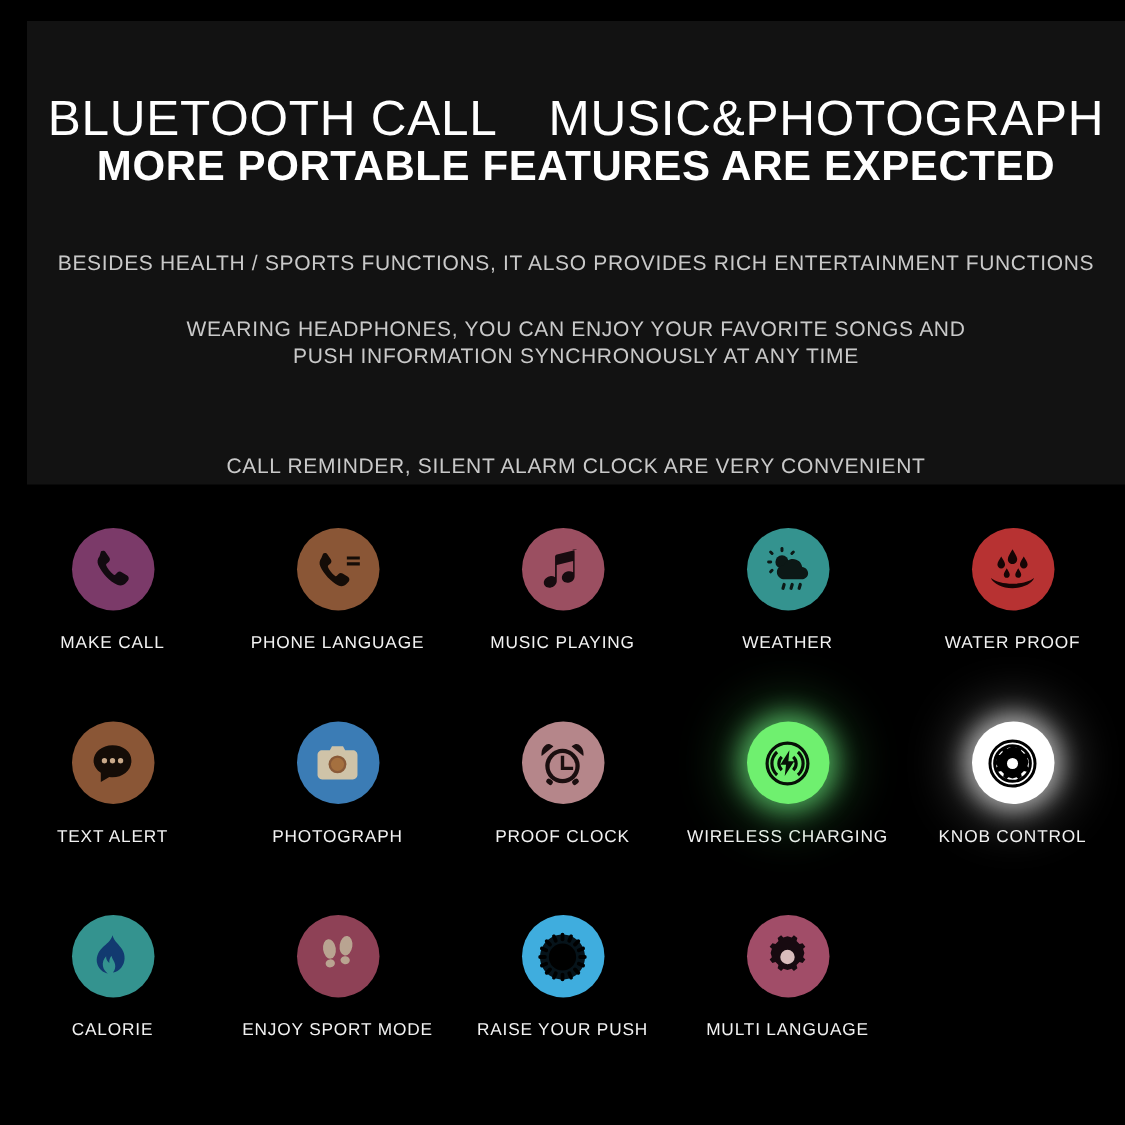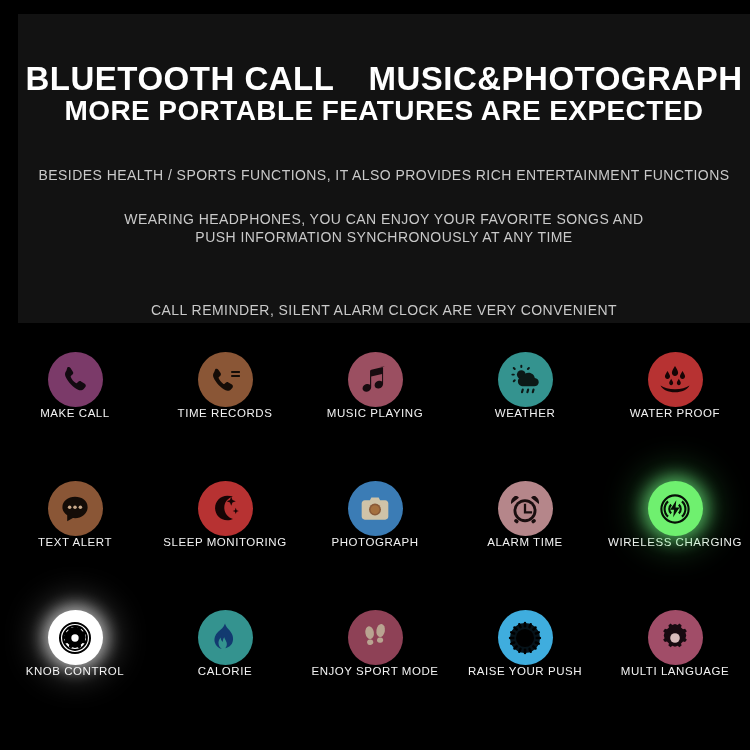--- a/index.html
+++ b/index.html
@@ -10,21 +10,21 @@
   }
   
   #text-panel{
     position:absolute;left:18px;top:14px;width:732px;height:309px;
     background:#121212;
     box-sizing:border-box;
   }
   #headline-1{
     position:absolute;left:0;top:48px;width:100%;
     text-align:center;
-    font-size:33px;font-weight:bold;letter-spacing:0.5px;
+    font-size:33px;font-weight:normal;letter-spacing:0.5px;
     color:#ffffff;line-height:1;
     white-space:pre;
   }
   #headline-1 .gap{display:inline-block;width:34px;}
   #headline-2{
     position:absolute;left:0;top:83px;width:100%;
     text-align:center;
     font-size:28px;font-weight:bold;letter-spacing:0.4px;
     color:#ffffff;line-height:1;
   }
@@ -49,21 +49,21 @@
     display:flex;flex-direction:column;align-items:center;justify-content:flex-start;
     position:relative;
   }
   .badge{
     width:55px;height:55px;border-radius:50%;
     display:flex;align-items:center;justify-content:center;
     position:relative;
   }
   .badge svg{display:block;}
   .feature-label{
-    margin-top:0;
+    margin-top:16px;
     font-size:11.5px;letter-spacing:0.55px;
     color:#f2f2f2;text-align:center;white-space:nowrap;
     font-weight:400;
   }
   
   .glow-green{box-shadow:0 0 16px 5px rgba(120,255,140,0.55),0 0 34px 12px rgba(90,230,110,0.30);}
   .glow-white{box-shadow:0 0 15px 5px rgba(255,255,255,0.55),0 0 32px 12px rgba(255,255,255,0.25);}
 </style>
 </head>
 <body>
@@ -93,21 +93,21 @@
       </div>
       <div class="feature-label">MAKE CALL</div>
     </div>
     <div class="feature">
       <div class="badge" style="background: rgb(138, 86, 54);">
         <svg width="34" height="34" viewBox="0 0 24 24" fill="#140c07">
           <path d="M5.2 4.3c.6-.5 1.6-.4 2.1.4l1.6 2.4c.4.7.3 1.5-.3 2l-.9.7c-.2.2-.3.5-.2.8.5 1.2 1.8 3.1 3.4 4.2.3.2.6.1.8-.1l.8-.8c.5-.5 1.3-.6 1.9-.2l2.5 1.5c.8.5.9 1.5.4 2.2l-1 1.1c-.9 1.1-2.5 1.4-3.9.8C9 17.5 5.5 13.9 3.9 10.2c-.6-1.3-.4-2.8.5-3.9z"></path>
           <path d="M16.4 5.6h6.1v1.5h-6.1zM16.4 8.4h6.1v1.5h-6.1z"></path>
         </svg>
       </div>
-      <div class="feature-label">TIME RECORDS</div>
+      <div class="feature-label">PHONE LANGUAGE</div>
     </div>
     <div class="feature">
       <div class="badge" style="background: rgb(155, 79, 97);">
         <svg width="34" height="34" viewBox="0 0 24 24" fill="#170b0f">
           <path d="M19 2.4l-9.6 2.3c-.5.1-.9.6-.9 1.1v9.6c-.6-.4-1.4-.6-2.3-.5C4.6 15.1 3.2 16.4 3.2 18c0 1.5 1.4 2.5 3.1 2.3 1.6-.2 2.9-1.5 3-3V9.6l7.7-1.8v5.3c-.6-.4-1.4-.6-2.3-.5-1.6.2-3 1.5-3 3.1 0 1.5 1.4 2.5 3 2.3 1.7-.2 3-1.5 3-3.1V3.5c0-.7-.6-1.3-1.7-1.1z"></path>
         </svg>
       </div>
       <div class="feature-label">MUSIC PLAYING</div>
     </div>
     <div class="feature">
@@ -158,30 +158,20 @@
           <g fill="#c9a98a">
             <circle cx="8.2" cy="10.7" r="1.25"></circle>
             <circle cx="12" cy="10.7" r="1.25"></circle>
             <circle cx="15.8" cy="10.7" r="1.25"></circle>
           </g>
         </svg>
       </div>
       <div class="feature-label">TEXT ALERT</div>
     </div>
     <div class="feature">
-      <div class="badge" style="background: rgb(183, 50, 50);">
-        <svg width="34" height="34" viewBox="0 0 24 24" fill="#160505">
-          <path d="M14.6 2.6C9.8 2.6 6 6.5 6 11.3s3.8 8.7 8.6 8.7c1.4 0 2.8-.4 4-1-3.5-.9-6.1-4.1-6.1-7.9s2.6-7 6.1-7.9c-1.2-.4-2.6-.6-4-.6z" transform="translate(-1 0)"></path>
-          <path d="M16.4 3.3l.9 2.3 2.3.9-2.3.9-.9 2.3-.9-2.3-2.3-.9 2.3-.9z"></path>
-          <path d="M19.6 11.2l.6 1.6 1.6.6-1.6.6-.6 1.6-.6-1.6-1.6-.6 1.6-.6z"></path>
-        </svg>
-      </div>
-      <div class="feature-label">SLEEP MONITORING</div>
-    </div>
-    <div class="feature">
       <div class="badge" style="background: rgb(59, 124, 181);">
         <svg width="34" height="34" viewBox="0 0 24 24" fill="#cfc3a8">
           <path d="M9.4 3.9h5.2l1 1.9h3.6c1.2 0 2.2 1 2.2 2.2v9.3c0 1.2-1 2.2-2.2 2.2H4.8c-1.2 0-2.2-1-2.2-2.2V8c0-1.2 1-2.2 2.2-2.2h3.6z"></path>
           <circle cx="12" cy="12.4" r="4.2" fill="#8a5a38"></circle>
           <circle cx="12" cy="12.4" r="3.1" fill="#a5703f"></circle>
         </svg>
       </div>
       <div class="feature-label">PHOTOGRAPH</div>
     </div>
     <div class="feature">
@@ -191,21 +181,21 @@
             <path d="M4.4 3.1C3 4 2.1 5.6 2.1 7.4c0 .4 0 .7.1 1.1L7.7 4c-.4-.5-1-.9-1.6-1.1-.6-.2-1.2-.2-1.7.2z" transform="rotate(0)"></path>
             <path d="M19.6 3.1c1.4.9 2.3 2.5 2.3 4.3 0 .4 0 .7-.1 1.1L16.3 4c.4-.5 1-.9 1.6-1.1.6-.2 1.2-.2 1.7.2z"></path>
             <circle cx="12" cy="13.2" r="8.1"></circle>
             <circle cx="12" cy="13.2" r="6.1" fill="#b5868a"></circle>
             <path d="M11.2 8.3h1.6v5.2h4.2v1.6h-5.8z"></path>
             <rect x="4.3" y="19.4" width="3.2" height="2.4" rx="1" transform="rotate(38 5.9 20.6)"></rect>
             <rect x="16.5" y="19.4" width="3.2" height="2.4" rx="1" transform="rotate(-38 18.1 20.6)"></rect>
           </g>
         </svg>
       </div>
-      <div class="feature-label">ALARM TIME</div>
+      <div class="feature-label">PROOF CLOCK</div>
     </div>
     <div class="feature">
       <div class="badge glow-green" style="background: rgb(111, 240, 111);">
         <svg width="34" height="34" viewBox="0 0 24 24" fill="#071007">
           <g fill="none" stroke="#071007" stroke-width="1.5">
             <circle cx="12" cy="12" r="9.6"></circle>
             <path d="M7.1 6.6a7.2 7.2 0 0 0 0 10.8"></path>
             <path d="M16.9 6.6a7.2 7.2 0 0 1 0 10.8"></path>
             <path d="M9.3 8.9a4.2 4.2 0 0 0 0 6.2"></path>
             <path d="M14.7 8.9a4.2 4.2 0 0 1 0 6.2"></path>

